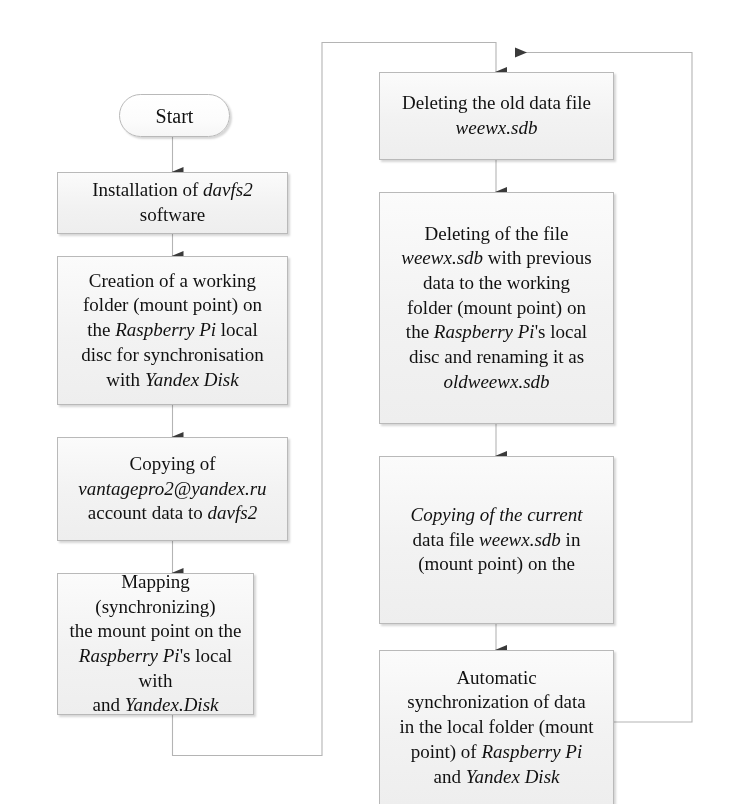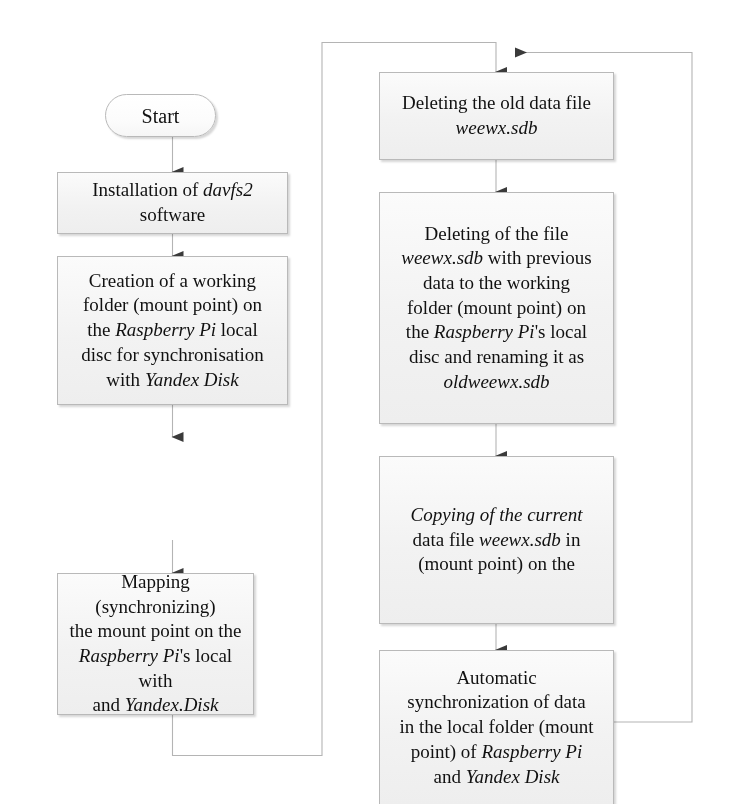--- a/index.html
+++ b/index.html
@@ -95,41 +95,48 @@
       <line x1="496" y1="159" x2="496" y2="192" marker-end="url(#ah-down)"></line>
 
       <line x1="496" y1="423" x2="496" y2="456" marker-end="url(#ah-down)"></line>
 
       <line x1="496" y1="623" x2="496" y2="650" marker-end="url(#ah-down)"></line>
 
       <path d="M614,722 L692,722 L692,52.5 L516,52.5" marker-end="url(#ah-left)"></path>
     </g>
   </svg>
 
-  <div class="node terminator" style="left:105px; top:94px; width:111px; height:43px;">
+  <div class="node terminator" style="left:119px; top:94px; width:111px; height:43px;">
     <span class="txt">Start</span>
   </div>
 
   <div class="node" style="left:57px; top:172px; width:231px; height:62px;">
     <span class="txt">
         <span style="display: block;"><span>Installation of </span><em>davfs2</em></span>
         <span style="display: block;"><span>software</span></span>
       </span>
   </div>
 
   <div class="node" style="left:57px; top:256px; width:231px; height:149px;">
     <span class="txt">
         <span style="display: block;"><span>Creation of a working</span></span>
         <span style="display: block;"><span>folder (mount point) on</span></span>
         <span style="display: block;"><span>the </span><em>Raspberry Pi</em><span> local</span></span>
         <span style="display: block;"><span>disc for synchronisation</span></span>
         <span style="display: block;"><span>with </span><em>Yandex Disk</em></span>
       </span>
   </div>
 
+  <div class="node" style="left:57px; top:437px; width:231px; height:104px;">
+    <span class="txt">
+        <span style="display: block;"><span>Copying of</span></span>
+        <span style="display: block;"><em>vantagepro2@yandex.ru</em></span>
+        <span style="display: block;"><span>account data to </span><em>davfs2</em></span>
+      </span>
+  </div>
 
   <div class="node" style="left:57px; top:573px; width:197px; height:142px;">
     <span class="txt">
         <span style="display: block;"><span>Mapping (synchronizing)</span></span>
         <span style="display: block;"><span>the mount point on the</span></span>
         <span style="display: block;"><em>Raspberry Pi</em><span>'s local with</span></span>
         <span style="display: block;"><span>and </span><em>Yandex.Disk</em></span>
       </span>
   </div>
 

